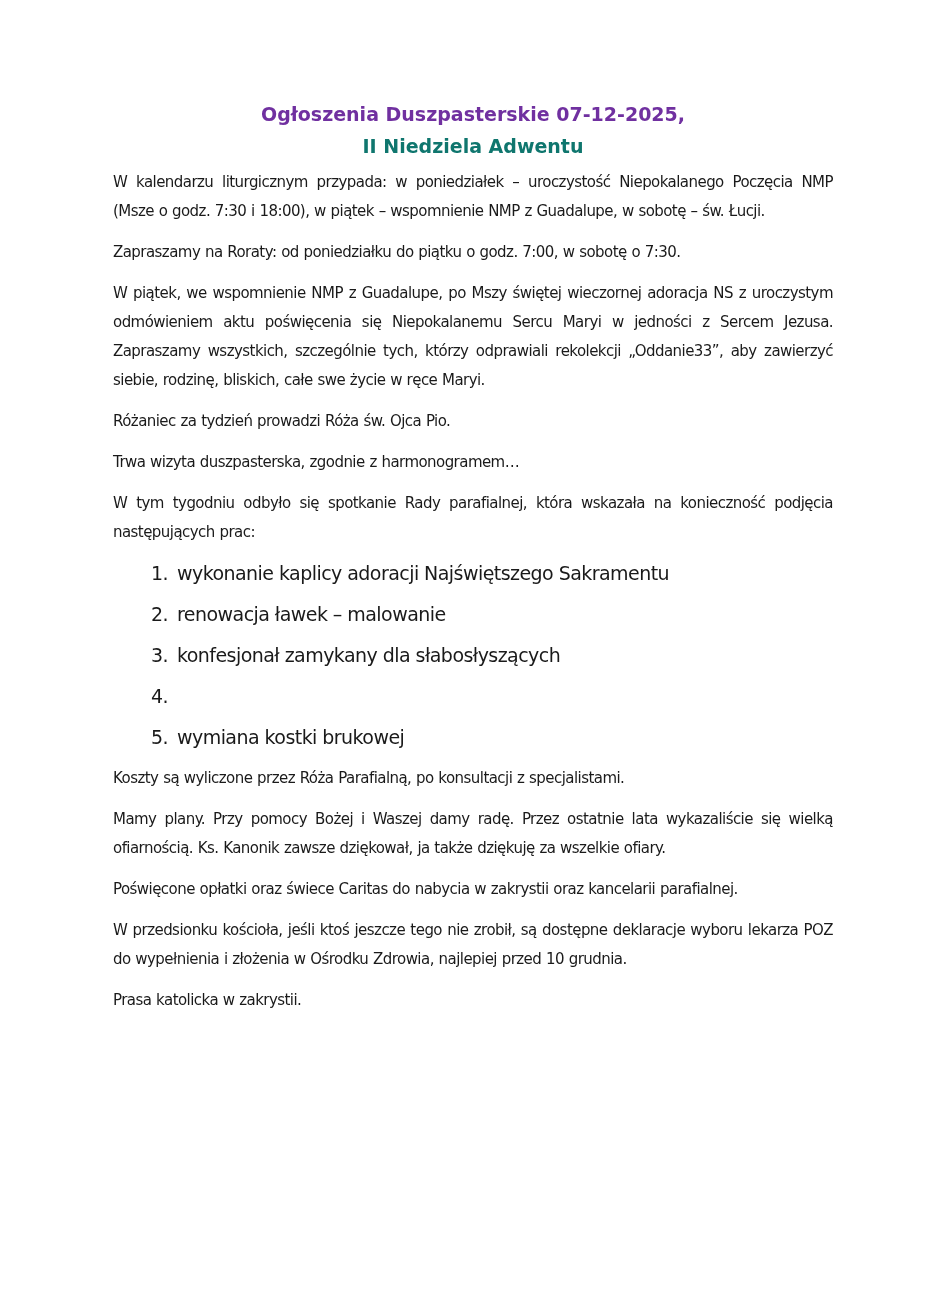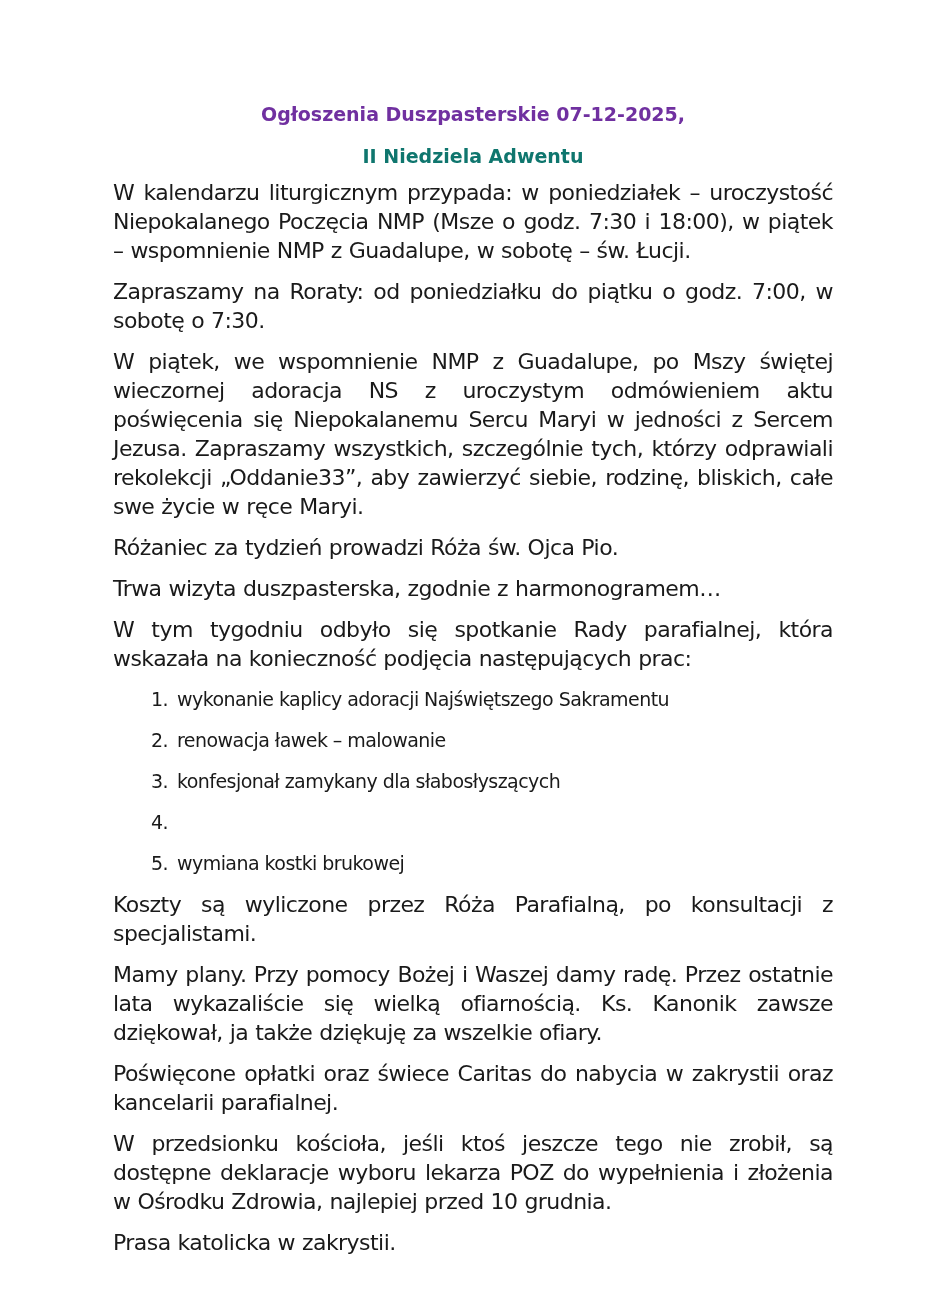--- a/index.html
+++ b/index.html
@@ -22,24 +22,24 @@
       width: 720px;
     }
     .title {
       text-align: center;
       color: #7030a0;
       font-weight: bold;
       font-size: 19px;
       line-height: 28px;
       margin: 0;
     }
-    .title.t1 { margin-bottom: 14px; }
+    .title.t1 { margin-bottom: 4px; }
     .title.t2 { margin-bottom: 8px; }
     .para {
-      font-size: 22px;
+      font-size: 15px;
       line-height: 29px;
       text-align: justify;
       margin: 0 0 12px 0;
       letter-spacing: -0.55px;
       word-spacing: 0.5px;
     }
     .list {
       margin: 0 0 12px 0;
       padding: 0;
       list-style: none;

